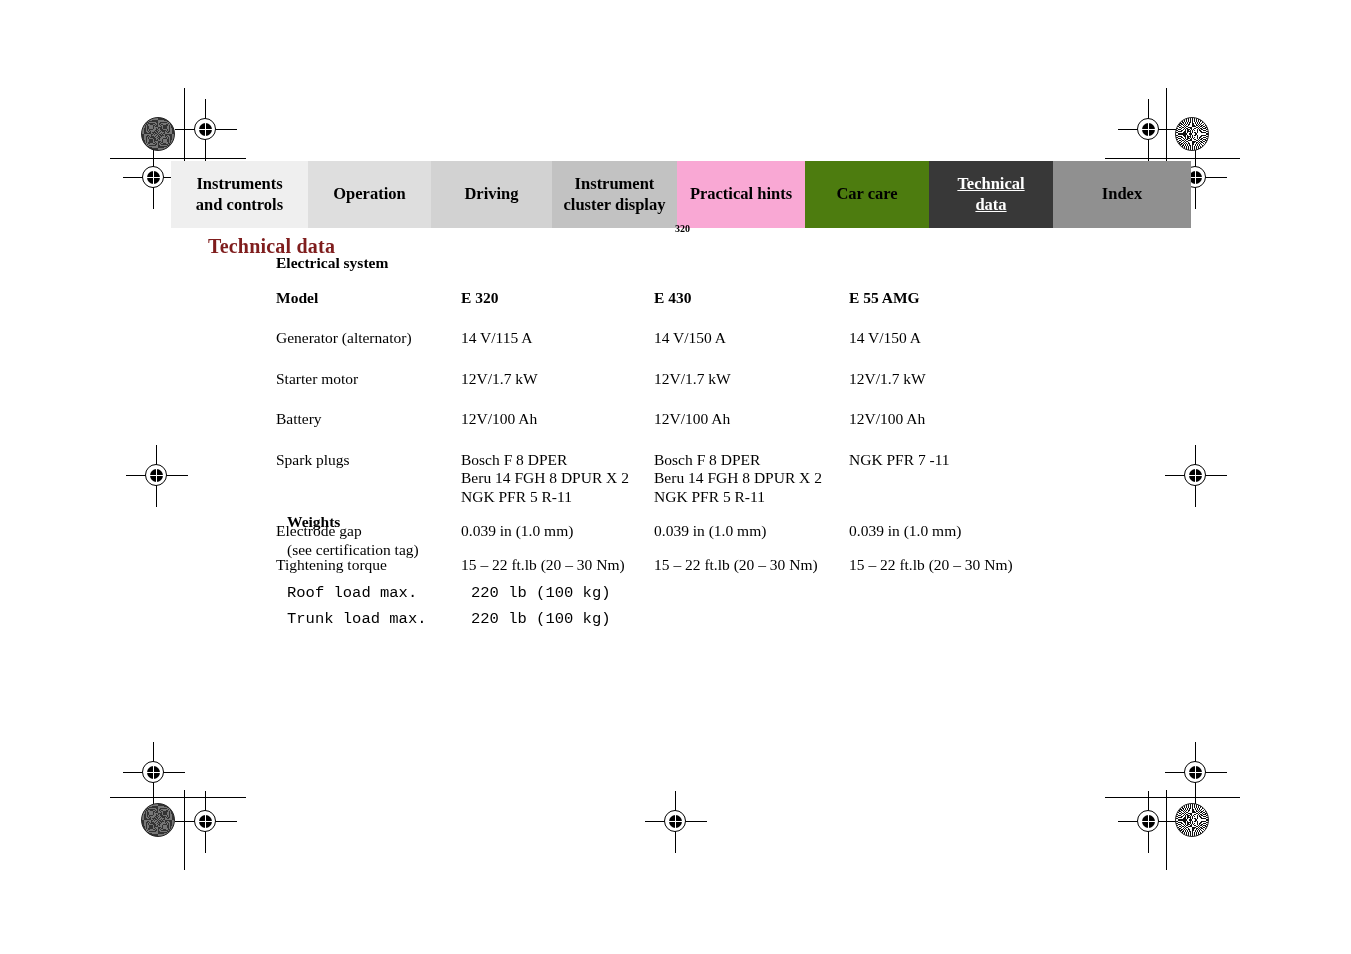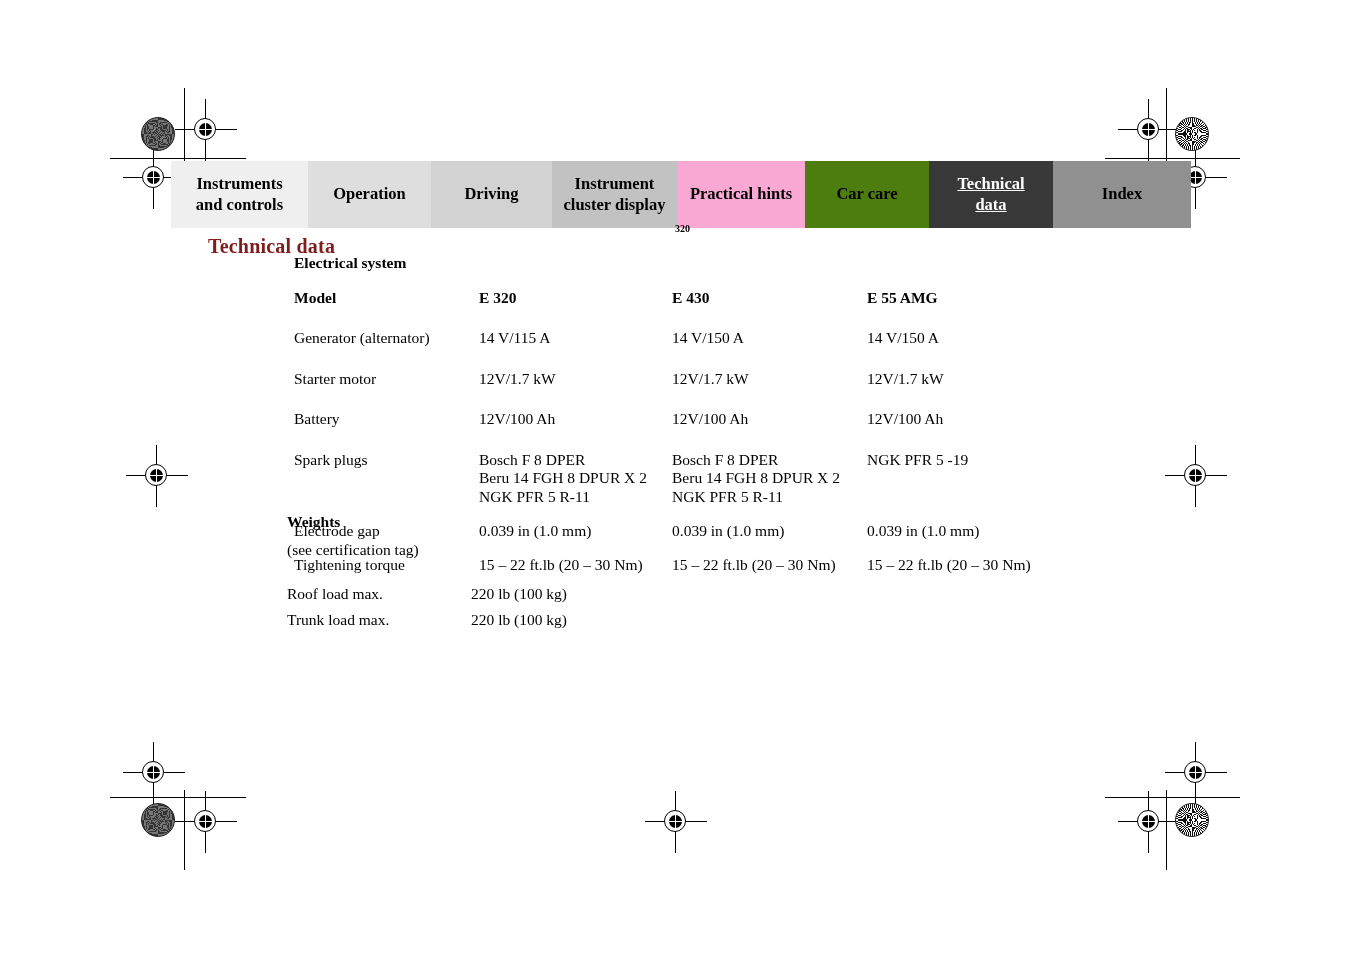--- a/index.html
+++ b/index.html
@@ -138,21 +138,21 @@
     left: 455px; top: 0;
     font-weight: bold;
     font-size: 10px;
     color: #000000;
     margin-left: 12px;
   }
 
   
   #content {
     position: absolute;
-    left: 294px;
+    left: 276px;
     top: 255px;
     width: 860px;
   }
   .section-title {
     font-weight: bold;
     font-size: 15.5px;
     line-height: 1;
     margin: 0 0 19px 0;
   }
 
@@ -193,20 +193,21 @@
   }
   .weights-table {
     border-collapse: collapse;
     font-size: 15.5px;
     line-height: 1;
   }
   .weights-table td {
     padding: 0 0 10px 0;
     vertical-align: top;
     white-space: nowrap;
+    font-family: Liberation Mono, monospace;
   }
   .weights-table td.w-label { width: 184px; }
 </style>
 </head>
 <body>
 
 <div id="page">
 
   <div class="trimline trim-h" style="left:110px;  top:158px;  width:136px;"></div>
   <div class="trimline trim-v" style="left:184px;  top:88px;   height:130px;"></div>
@@ -376,21 +377,21 @@
             <td class="c-a cellmulti">
               <span class="line">Bosch F 8 DPER</span>
               <span class="line">Beru 14 FGH 8 DPUR X 2</span>
               <span class="line">NGK PFR 5 R-11</span>
             </td>
             <td class="c-b cellmulti">
               <span class="line">Bosch F 8 DPER</span>
               <span class="line">Beru 14 FGH 8 DPUR X 2</span>
               <span class="line">NGK PFR 5 R-11</span>
             </td>
-            <td class="c-c">NGK PFR 5 -19</td>
+            <td class="c-c">NGK PFR 7 -11</td>
           </tr>
           <tr class="r-tight">
             <td colspan="4"></td>
           </tr>
           <tr>
             <td class="c-label">Electrode gap</td>
             <td class="c-a">0.039 in (1.0 mm)</td>
             <td class="c-b">0.039 in (1.0 mm)</td>
             <td class="c-c">0.039 in (1.0 mm)</td>
           </tr>

